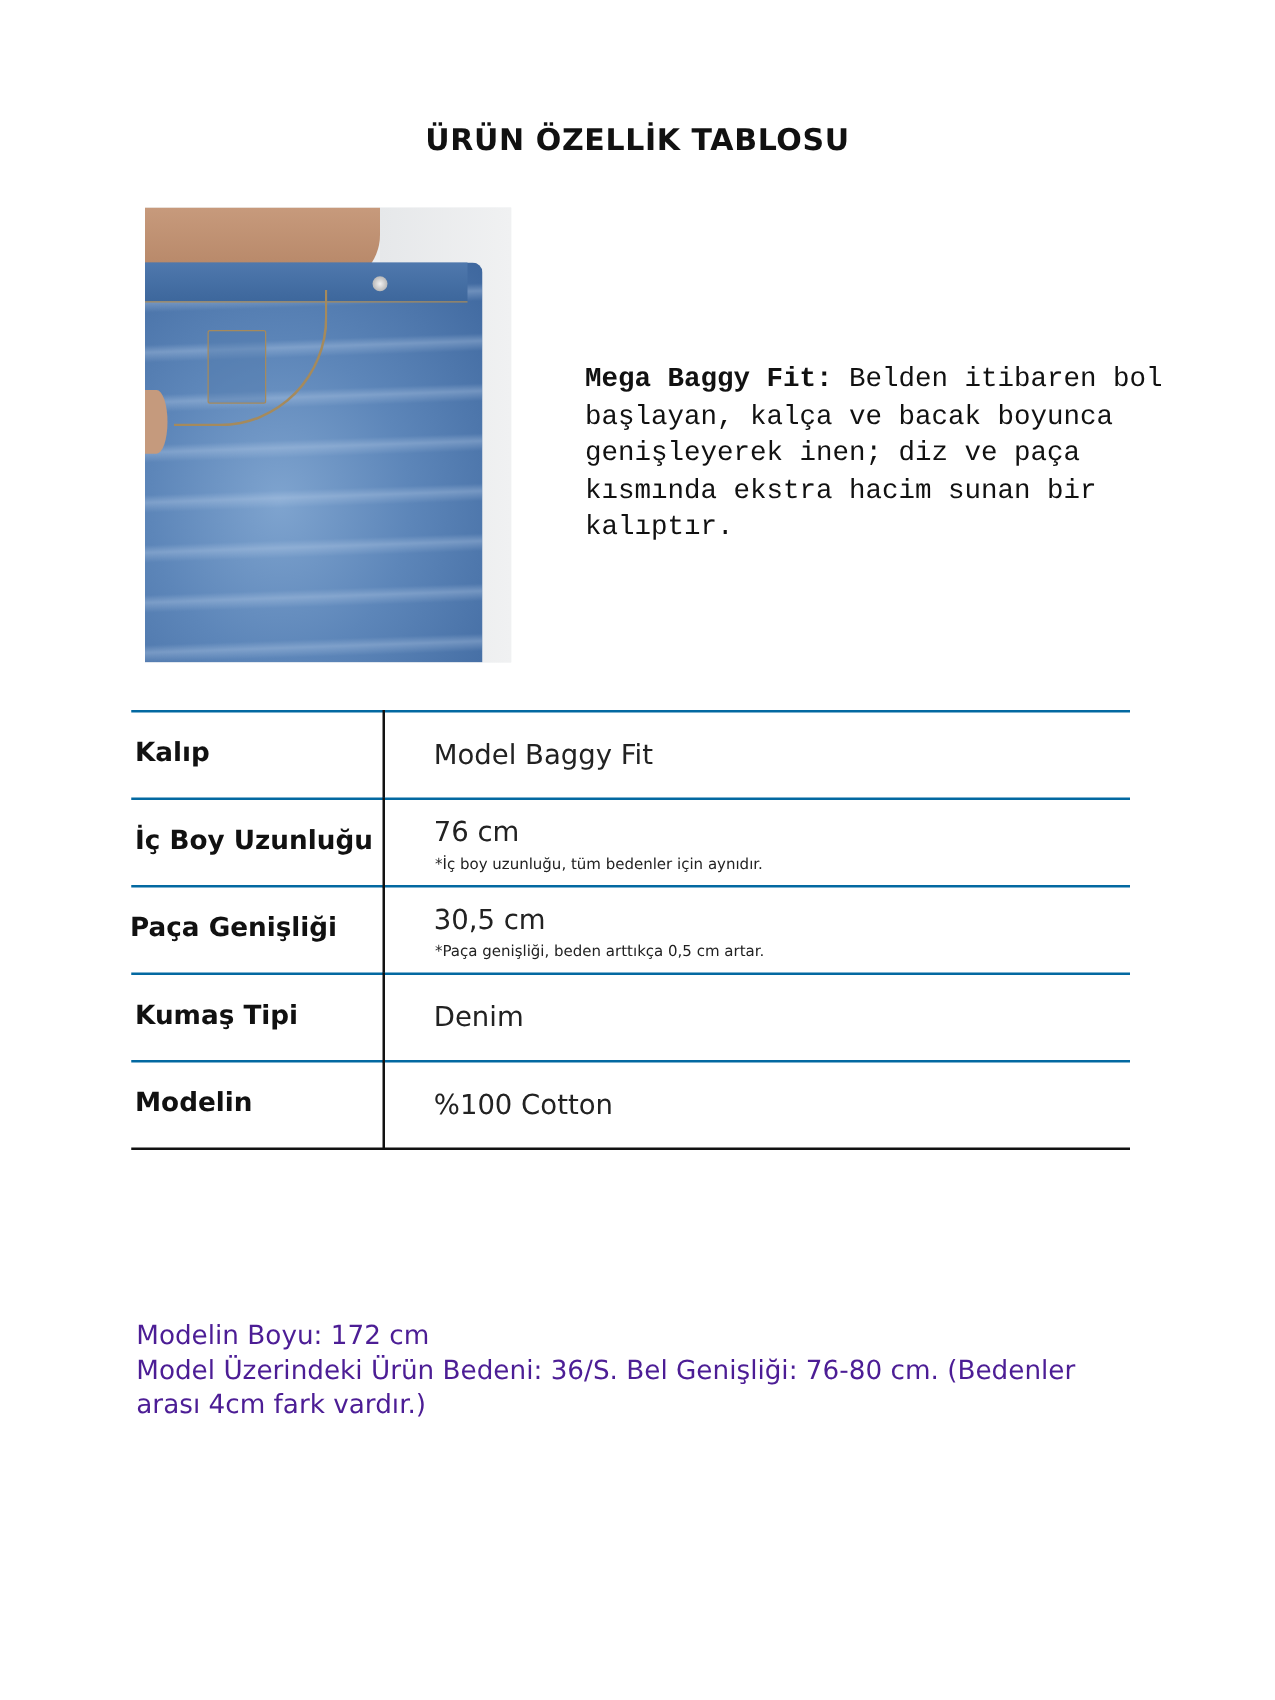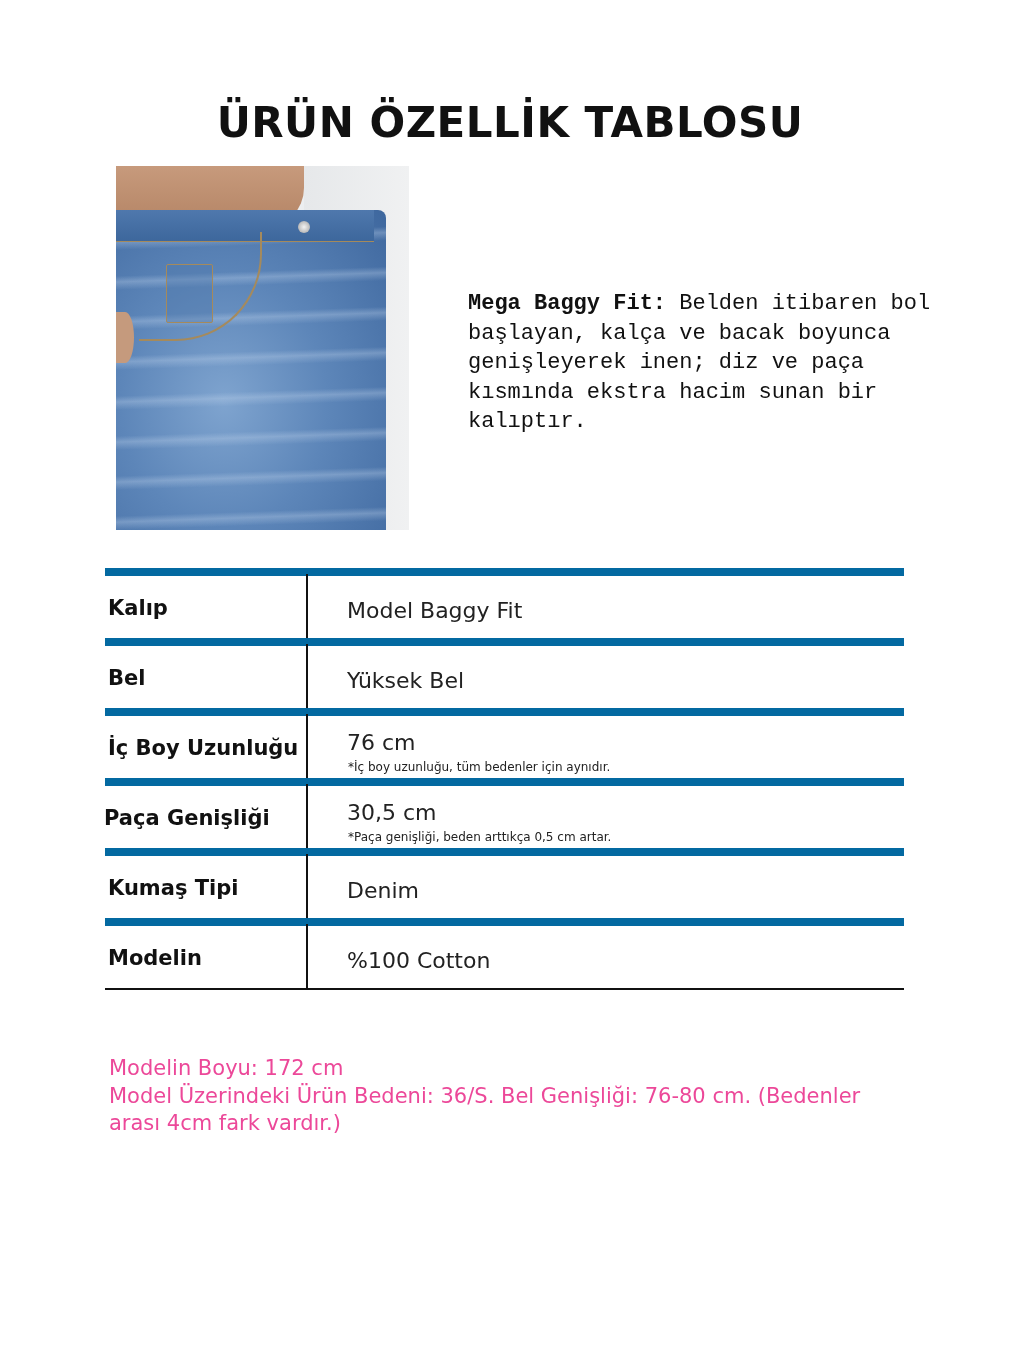--- a/index.html
+++ b/index.html
@@ -1,21 +1,21 @@
 <!DOCTYPE html>
 <html><head>
 <meta charset="utf-8">
 <style>
   * { box-sizing: border-box; margin: 0; padding: 0; }
   html, body { width: 1020px; height: 1360px; background: #ffffff; }
   body { position: relative; font-family: "DejaVu Sans", sans-serif; color: #111; overflow: hidden; }
 
   .title {
     position: absolute; left: 0; top: 98px; width: 1020px; text-align: center;
-    font-family: "DejaVu Sans", sans-serif; font-weight: bold; font-size: 42px; letter-spacing: 0.5px; color: #111;
+    font-family: "DejaVu Sans", sans-serif; font-weight: bold; font-size: 24px; letter-spacing: 0.5px; color: #111;
   }
 
   .photo {
     position: absolute; left: 116px; top: 166px; width: 293px; height: 364px; overflow: hidden;
     background: #eceef0;
   }
   .photo .skin {
     position: absolute; left: 0; top: 0; width: 64%; height: 17%;
     background: linear-gradient(180deg, #c79a7c 0%, #b98a6b 70%, #a97a5d 100%);
     border-bottom-right-radius: 40px;
@@ -57,40 +57,40 @@
   .desc {
     position: absolute; left: 468px; top: 289px; width: 490px;
     font-family: Liberation Mono, monospace; font-size: 22px; line-height: 29.5px; color: #111;
   }
   .desc b { font-weight: bold; }
 
   .spec-table {
     position: absolute; left: 105px; top: 568px; width: 799px;
   }
   .spec-row {
-    position: relative; height: 70px; border-top: 8px solid #0369a1;
+    position: relative; height: 70px; border-top: 2px solid #0369a1;
   }
   .spec-row:last-child { border-bottom: 2px solid #111; height: 72px; }
   .spec-row .vline {
     position: absolute; left: 201px; top: -2px; bottom: -2px; width: 2px; background: #111;
   }
   .spec-label {
     position: absolute; left: 3px; top: 20px; font-weight: bold; font-size: 21px; color: #111;
   }
   .spec-value {
     position: absolute; left: 242px; top: 22px; font-size: 22px; color: #222;
   }
   .spec-value.with-note { top: 14px; }
   .spec-note {
     position: absolute; left: 243px; top: 44px; font-size: 12px; color: #222; text-align: center;
   }
 
   .model-info {
     position: absolute; left: 109px; top: 1055px; width: 790px;
-    font-size: 21px; line-height: 27.5px; color: #ec4899;
+    font-size: 21px; line-height: 27.5px; color: #4c1d95;
   }
 </style>
 </head>
 <body>
 
 <div class="title">ÜRÜN ÖZELLİK TABLOSU</div>
 
 <div class="photo" title="Mega Baggy Fit kot pantolon ürün fotoğrafı (bel ve cep detayı)">
   <div class="bg-right"></div>
   <div class="skin"></div>
@@ -104,25 +104,20 @@
 
 <div class="desc">
   <b>Mega Baggy Fit:</b><span> Belden itibaren bol başlayan, kalça ve bacak boyunca genişleyerek inen; diz ve paça kısmında ekstra hacim sunan bir kalıptır.</span>
 </div>
 
 <div class="spec-table">
   <div class="spec-row">
     <div class="vline"></div>
     <span class="spec-label">Kalıp</span>
     <span class="spec-value">Model Baggy Fit</span>
-  </div>
-  <div class="spec-row">
-    <div class="vline"></div>
-    <span class="spec-label">Bel</span>
-    <span class="spec-value">Yüksek Bel</span>
   </div>
   <div class="spec-row">
     <div class="vline"></div>
     <span class="spec-label">İç Boy Uzunluğu</span>
     <span class="spec-value with-note">76 cm</span>
     <span class="spec-note">*İç boy uzunluğu, tüm bedenler için aynıdır.</span>
   </div>
   <div class="spec-row">
     <div class="vline"></div>
     <span class="spec-label" style="left:-1px;">Paça Genişliği</span>

